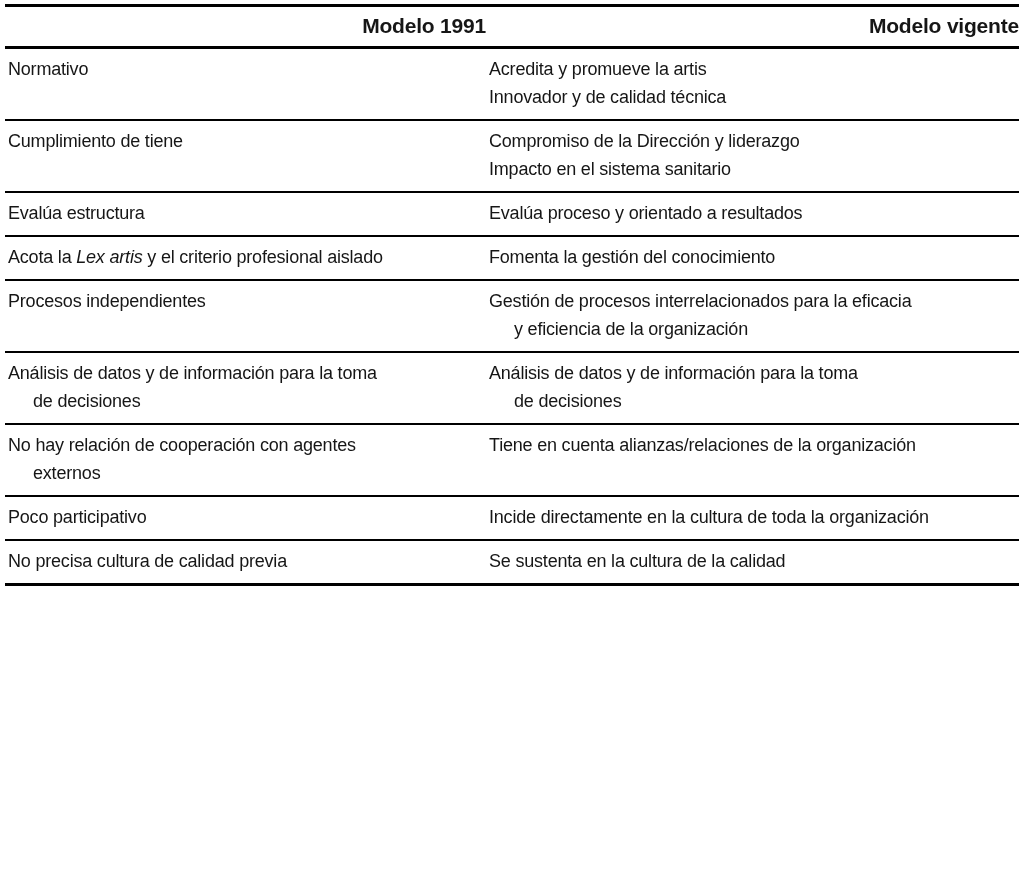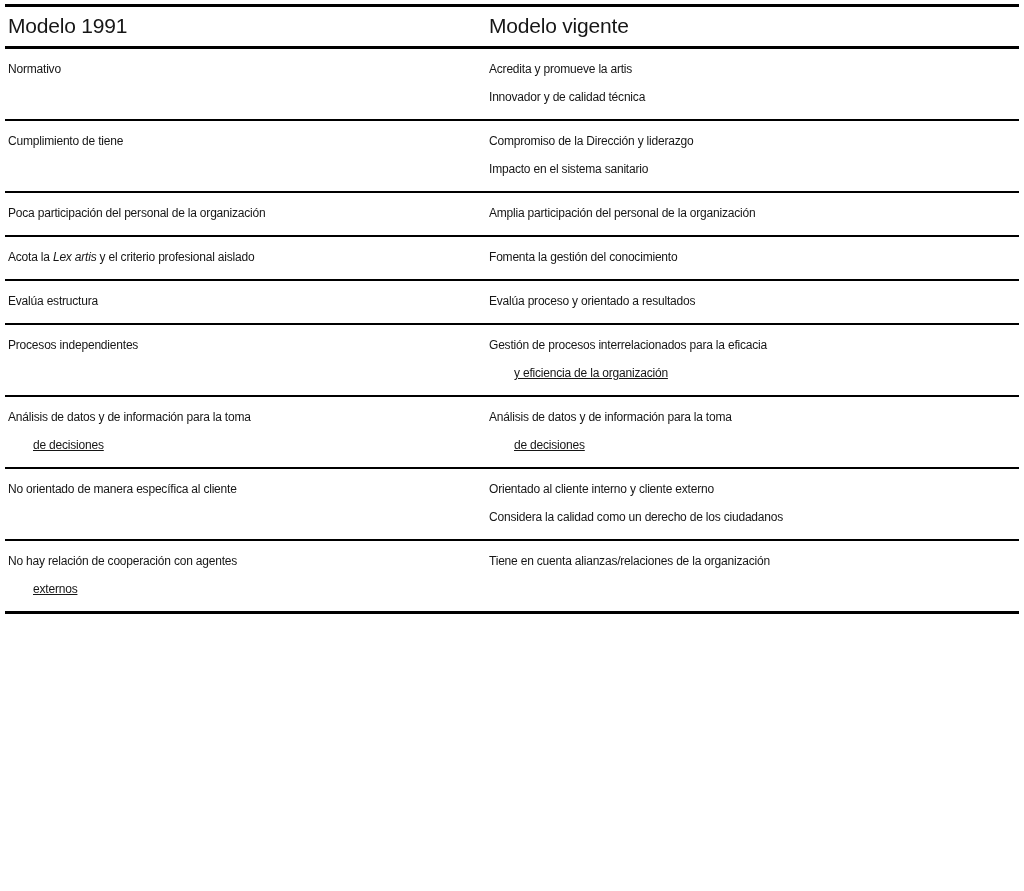--- a/index.html
+++ b/index.html
@@ -21,47 +21,46 @@
     margin-left: 5px;
     width: 1014px;
     border-collapse: collapse;
     table-layout: fixed;
     border-top: 3px solid #000;
     border-bottom: 3px solid #000;
   }
   table.cmp-table col.col-left  { width: 481px; }
   table.cmp-table col.col-right { width: 533px; }
   thead th {
-    text-align: left;
-    font-weight: normal;
+    text-align: right;
+    font-weight: bold;
     font-size: 21px;
     line-height: 28px;
     letter-spacing: -0.2px;
     padding: 5px 0 6px 3px;
     border-bottom: 3px solid #000;
     white-space: nowrap;
   }
   tbody td {
     vertical-align: top;
-    font-size: 12px;
+    font-size: 18px;
     line-height: 28px;
     letter-spacing: -0.2px;
     padding: 6px 0 8px 3px;
     border-top: 2px solid #000;
     margin-left: 18px;
   }
   tbody tr:first-child td {
     border-top: 3px solid #000;
   }
   .line {
     white-space: nowrap;
   }
   .line.indent {
     padding-left: 25px;
-    text-decoration: underline;
   }
   .seg-italic {
     font-style: italic;
   }
 </style>
 </head>
 <body>
 
 <div class="page">
   <table class="cmp-table">
@@ -89,40 +88,32 @@
           <td>
             <div class="line"><span>Cumplimiento de tiene</span></div>
           </td>
           <td>
             <div class="line"><span>Compromiso de la Dirección y liderazgo</span></div>
             <div class="line"><span>Impacto en el sistema sanitario</span></div>
           </td>
         </tr>
         <tr>
           <td>
-            <div class="line"><span>Poca participación del personal de la organización</span></div>
+            <div class="line"><span>Evalúa estructura</span></div>
           </td>
           <td>
-            <div class="line"><span>Amplia participación del personal de la organización</span></div>
+            <div class="line"><span>Evalúa proceso y orientado a resultados</span></div>
           </td>
         </tr>
         <tr>
           <td>
             <div class="line"><span>Acota la </span><span class="seg-italic">Lex artis</span><span> y el criterio profesional aislado</span></div>
           </td>
           <td>
             <div class="line"><span>Fomenta la gestión del conocimiento</span></div>
-          </td>
-        </tr>
-        <tr>
-          <td>
-            <div class="line"><span>Evalúa estructura</span></div>
-          </td>
-          <td>
-            <div class="line"><span>Evalúa proceso y orientado a resultados</span></div>
           </td>
         </tr>
         <tr>
           <td>
             <div class="line"><span>Procesos independientes</span></div>
           </td>
           <td>
             <div class="line"><span>Gestión de procesos interrelacionados para la eficacia</span></div>
             <div class="line indent"><span>y eficiencia de la organización</span></div>
           </td>
@@ -132,31 +123,38 @@
             <div class="line"><span>Análisis de datos y de información para la toma</span></div>
             <div class="line indent"><span>de decisiones</span></div>
           </td>
           <td>
             <div class="line"><span>Análisis de datos y de información para la toma</span></div>
             <div class="line indent"><span>de decisiones</span></div>
           </td>
         </tr>
         <tr>
           <td>
-            <div class="line"><span>No orientado de manera específica al cliente</span></div>
-          </td>
-          <td>
-            <div class="line"><span>Orientado al cliente interno y cliente externo</span></div>
-            <div class="line"><span>Considera la calidad como un derecho de los ciudadanos</span></div>
-          </td>
-        </tr>
-        <tr>
-          <td>
             <div class="line"><span>No hay relación de cooperación con agentes</span></div>
             <div class="line indent"><span>externos</span></div>
           </td>
           <td>
             <div class="line"><span>Tiene en cuenta alianzas/relaciones de la organización</span></div>
           </td>
         </tr>
+        <tr>
+          <td>
+            <div class="line"><span>Poco participativo</span></div>
+          </td>
+          <td>
+            <div class="line"><span>Incide directamente en la cultura de toda la organización</span></div>
+          </td>
+        </tr>
+        <tr>
+          <td>
+            <div class="line"><span>No precisa cultura de calidad previa</span></div>
+          </td>
+          <td>
+            <div class="line"><span>Se sustenta en la cultura de la calidad</span></div>
+          </td>
+        </tr>
       </tbody>
   </table>
 </div>
 
 </body></html>

